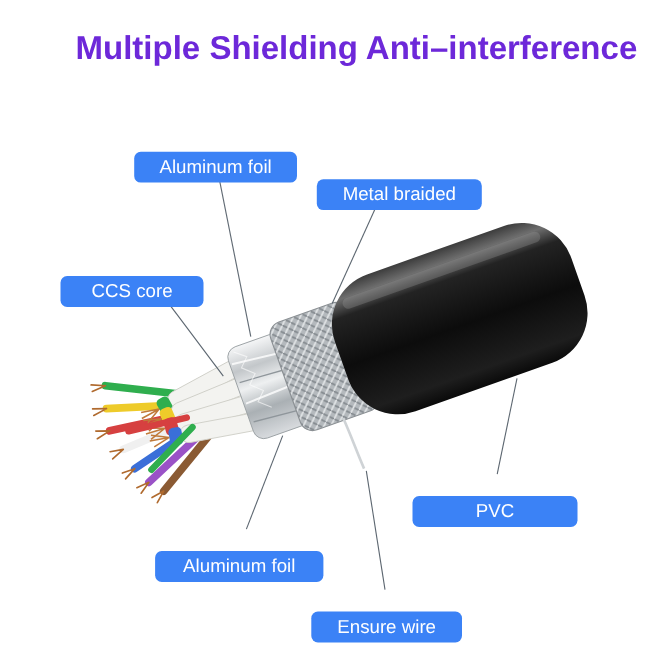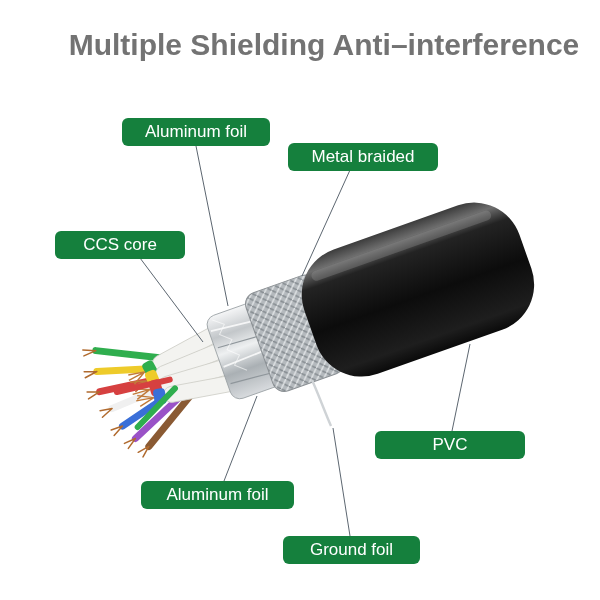--- a/index.html
+++ b/index.html
@@ -2,31 +2,32 @@
 <html><head>
 <meta charset="utf-8">
 <style>
   html,body{margin:0;padding:0;background:#ffffff;}
   .stage{
     position:relative;width:600px;height:600px;background:#ffffff;overflow:hidden;
     font-family:"Liberation Sans",sans-serif;
   }
   .title{
     position:absolute;top:28px;left:0;right:0;text-align:center;
-    font-size:30px;font-weight:bold;color:#737373;letter-spacing:0;white-space:nowrap;padding-left:48px;
+    font-size:30px;font-weight:bold;color:#6d28d9;letter-spacing:0;white-space:nowrap;padding-left:48px;
   }
   .subtitle{
     position:absolute;top:74px;left:0;right:0;text-align:center;
     font-size:19px;color:#9aa0a6;
   }
   .diagram-svg{position:absolute;left:0;top:0;}
   .pill{
     position:absolute;height:28px;line-height:28px;border-radius:6px;
-    background:#15803d;color:#ffffff;font-size:17px;text-align:center;
+    background:#3b82f6;color:#ffffff;font-size:17px;text-align:center;
     box-sizing:border-box;
+    margin-top:20px;
   }
   .p-alfoil-top{left:122px;top:118px;width:148px;}
   .p-metal{left:288px;top:143px;width:150px;}
   .p-ccs{left:55px;top:231px;width:130px;}
   .p-pvc{left:375px;top:431px;width:150px;}
   .p-alfoil-bot{left:141px;top:481px;width:153px;}
   .p-ground{left:283px;top:536px;width:137px;}
 </style>
 </head>
 <body>
@@ -137,15 +138,15 @@
       <path d="M224 481 L257 396"></path>
       <path d="M350 536 L333 428"></path>
     </g>
   </svg>
 
   <div class="pill p-alfoil-top">Aluminum foil</div>
   <div class="pill p-ccs">CCS core</div>
   <div class="pill p-metal">Metal braided</div>
   <div class="pill p-pvc">PVC</div>
   <div class="pill p-alfoil-bot">Aluminum foil</div>
-  <div class="pill p-ground">Ground foil</div>
+  <div class="pill p-ground">Ensure wire</div>
 
 </div>
 
 </body></html>

